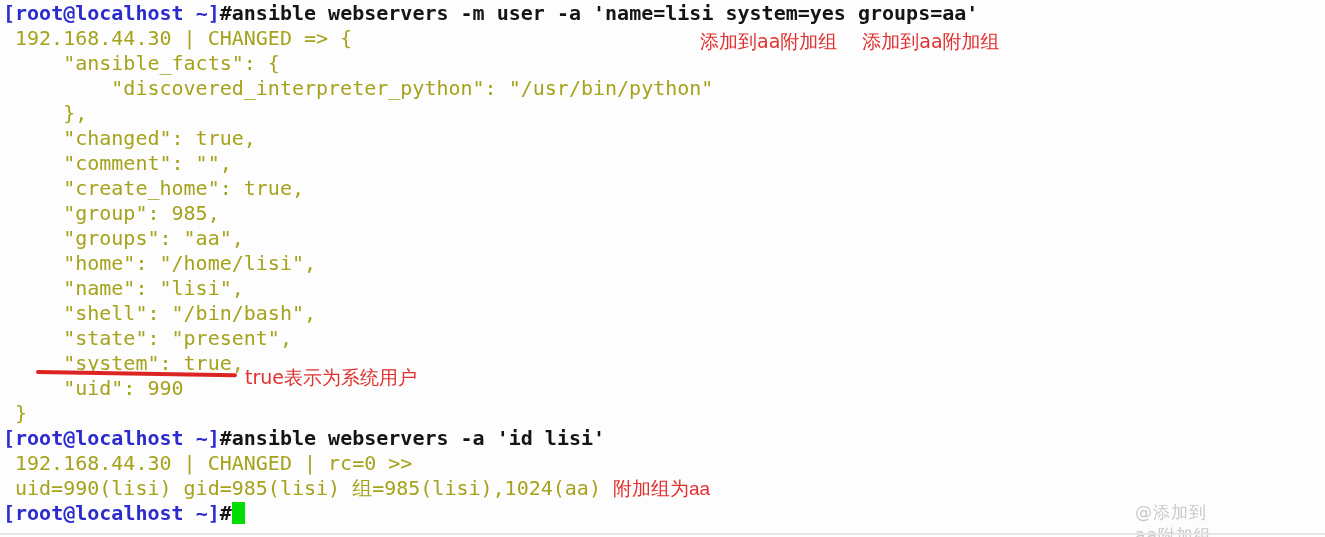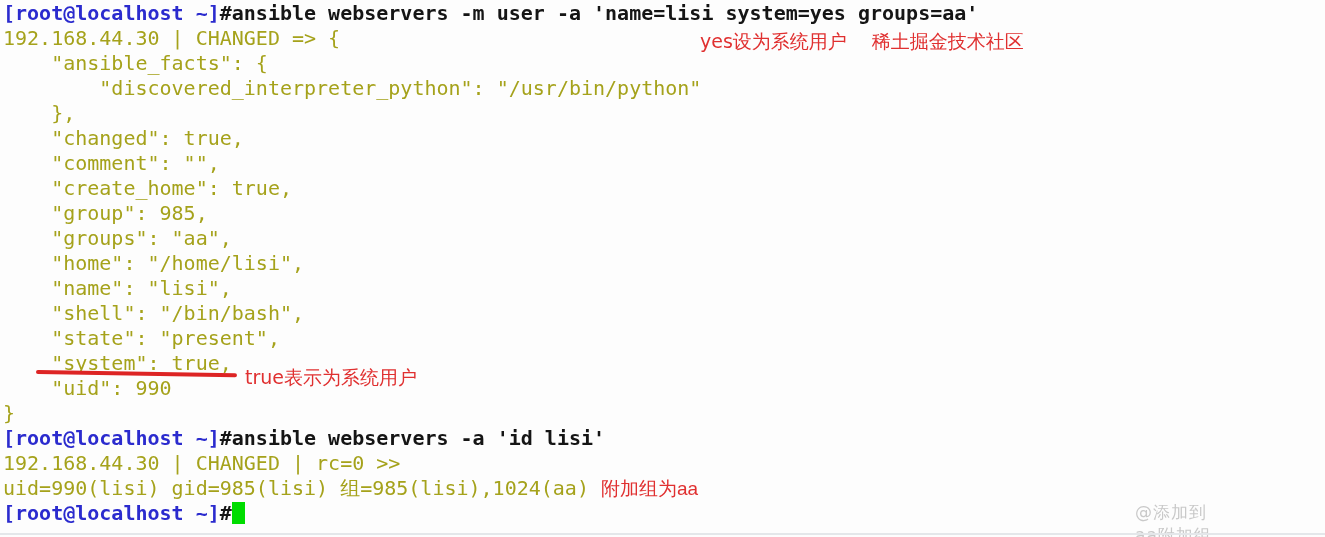--- a/index.html
+++ b/index.html
@@ -18,21 +18,21 @@
     position: absolute;
     top: 1px; left: 3px;
     font-family: "DejaVu Sans Mono", "Liberation Mono", monospace;
     font-size: 20px;
     line-height: 25px;
     white-space: pre;
   }
   .line { height: 25px; }
   .seg-prompt  { color: #2b2bce; font-weight: bold; }
   .seg-command { color: #151515; font-weight: bold; }
-  .seg-output  { color: #a5a21b; font-weight: normal; }
+  .seg-output  { color: #a5a21b; font-weight: normal; margin-left: 12px; }
   .seg-annotation {
     color: #e03030;
     font-family: Liberation Sans, sans-serif;
     font-size: 19px;
     font-weight: normal;
   }
   .cursor {
     display: inline-block;
     width: 13px; height: 22px;
     background: #00dd00;
@@ -70,21 +70,21 @@
     width: 1325px; height: 2px;
     background: #e4e7ea;
   }
 </style>
 </head>
 <body>
 
 <div id="screen">
   <div class="term"><div class="line"><span class="seg-prompt">[root@localhost ~]</span><span class="seg-command">#ansible webservers -m user -a 'name=lisi system=yes groups=aa'</span></div><div class="line"><span class="seg-output">192.168.44.30 | CHANGED =&gt; {</span></div><div class="line"><span class="seg-output">    "ansible_facts": {</span></div><div class="line"><span class="seg-output">        "discovered_interpreter_python": "/usr/bin/python"</span></div><div class="line"><span class="seg-output">    },</span></div><div class="line"><span class="seg-output">    "changed": true,</span></div><div class="line"><span class="seg-output">    "comment": "",</span></div><div class="line"><span class="seg-output">    "create_home": true,</span></div><div class="line"><span class="seg-output">    "group": 985,</span></div><div class="line"><span class="seg-output">    "groups": "aa",</span></div><div class="line"><span class="seg-output">    "home": "/home/lisi",</span></div><div class="line"><span class="seg-output">    "name": "lisi",</span></div><div class="line"><span class="seg-output">    "shell": "/bin/bash",</span></div><div class="line"><span class="seg-output">    "state": "present",</span></div><div class="line"><span class="seg-output">    "system": true,</span></div><div class="line"><span class="seg-output">    "uid": 990</span></div><div class="line"><span class="seg-output">}</span></div><div class="line"><span class="seg-prompt">[root@localhost ~]</span><span class="seg-command">#ansible webservers -a 'id lisi'</span></div><div class="line"><span class="seg-output">192.168.44.30 | CHANGED | rc=0 &gt;&gt;</span></div><div class="line"><span class="seg-output">uid=990(lisi) gid=985(lisi) 组=985(lisi),1024(aa) </span><span class="seg-annotation">附加组为aa</span></div><div class="line"><span class="seg-prompt">[root@localhost ~]</span><span class="seg-command">#</span><span class="cursor"></span></div></div>
 
-  <div class="overlay-note" id="note-top">yes设为系统用户　 稀土掘金技术社区</div>
+  <div class="overlay-note" id="note-top">添加到aa附加组　 添加到aa附加组</div>
 
   <div id="red-underline"></div>
 
   <div class="overlay-note" id="note-system">true表示为系统用户</div>
 
   <div id="watermark">@添加到aa附加组</div>
 
   <div id="bottom-edge"></div>
 </div>
 

